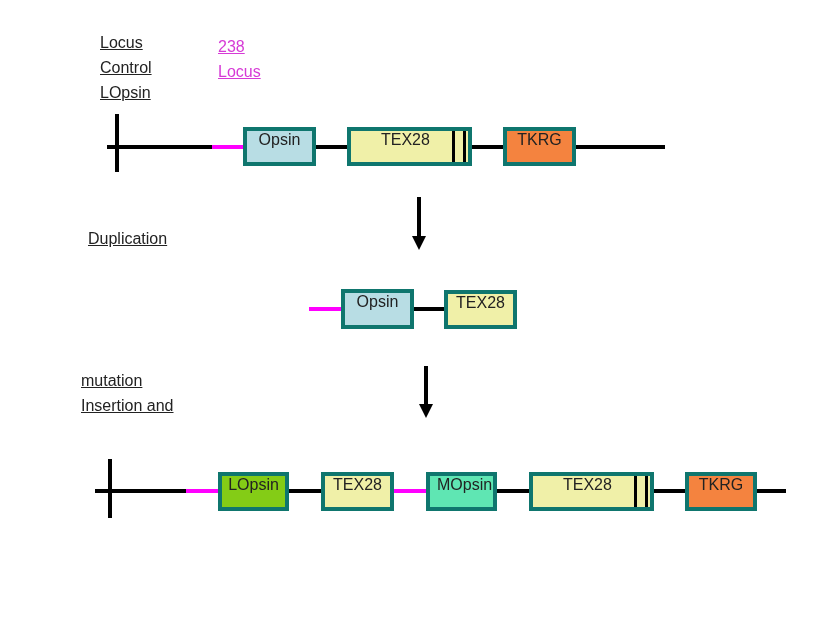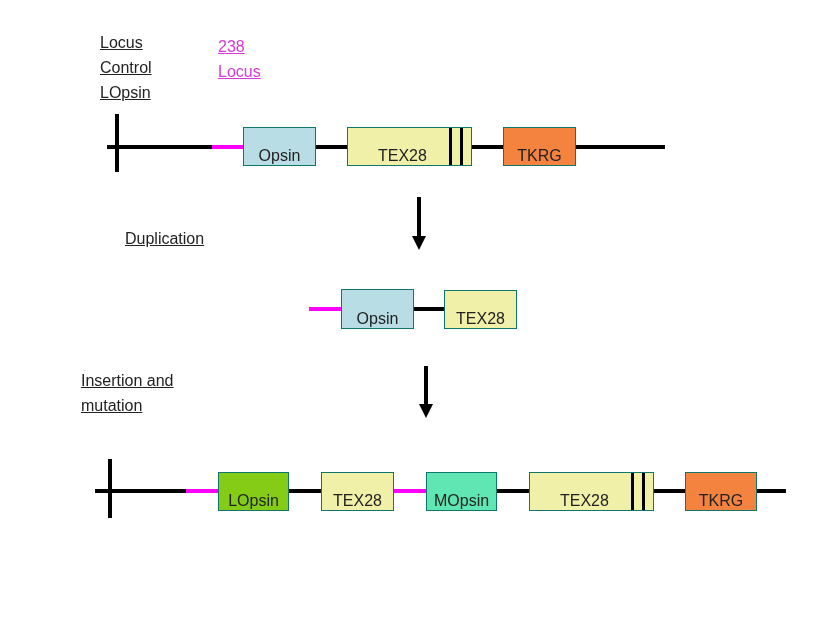--- a/index.html
+++ b/index.html
@@ -4,22 +4,22 @@
 <style>
   html, body { margin: 0; padding: 0; background: #ffffff; }
   body { width: 825px; height: 619px; position: relative; overflow: hidden;
          font-family: "Liberation Sans", sans-serif; }
   .abs { position: absolute; text-decoration: underline; }
   .label { color: #222; font-size: 16px; line-height: 25px; }
   .note { color: #d63ad6; font-size: 16px; line-height: 25px; }
   .line { position: absolute; background: #000; height: 4px; }
   .mag { position: absolute; background: #ff00ff; height: 4px; }
   .tick { position: absolute; background: #000; width: 4px; }
-  .gene { position: absolute; box-sizing: border-box; border: 1px solid #0f766e;
-          font-size: 16px; color: #222; display: flex; align-items: flex-end;
+  .gene { position: absolute; box-sizing: border-box; border: 4px solid #0f766e;
+          font-size: 16px; color: #222; display: flex; align-items: flex-start;
           justify-content: center; }
   .gene.long { justify-content: flex-start; padding-left: 30px; }
   .bars { position: absolute; top: 0; bottom: 0; width: 8px;
           border-left: 3px solid #000; border-right: 3px solid #000; }
   .arrow { position: absolute; width: 14px; }
   .arrow .shaft { position: absolute; left: 5px; top: 0; width: 4px; background: #000; }
   .arrow .head { position: absolute; left: 0; bottom: 0; width: 0; height: 0;
                  border-left: 7px solid transparent; border-right: 7px solid transparent;
                  border-top: 14px solid #000; }
 </style>
@@ -52,40 +52,40 @@
   <div class="gene" style="left:503px; top:127px; width:73px; height:39px; background:#f4833f;">
     <span>TKRG</span>
   </div>
   <div class="line" style="left:576px; top:145px; width:89px;"></div>
 </div>
 
 <div class="arrow" style="left:412px; top:197px; height:53px;">
   <div class="shaft" style="height:42px;"></div>
   <div class="head"></div>
 </div>
-<div class="abs label" style="left:88px; top:226px;margin-left:37px;">Duplication</div>
+<div class="abs label" style="left:88px; top:226px;">Duplication</div>
 
 <div>
   <div class="mag" style="left:309px; top:307px; width:32px;"></div>
   <div class="gene" style="left:341px; top:289px; width:73px; height:40px; background:#b8dde4;">
     <span>Opsin</span>
   </div>
   <div class="line" style="left:414px; top:307px; width:30px;"></div>
   <div class="gene" style="left:444px; top:290px; width:73px; height:39px; background:#f0f0a8;">
     <span>TEX28</span>
   </div>
 </div>
 
 <div class="arrow" style="left:419px; top:366px; height:52px;">
   <div class="shaft" style="height:41px;"></div>
   <div class="head"></div>
 </div>
 <div class="abs label" style="left:81px; top:368px;">
+  <div>mutation</div>
   <div>Insertion and</div>
-  <div>mutation</div>
 </div>
 
 <div>
   <div class="tick" style="left:108px; top:459px; height:59px;"></div>
   <div class="line" style="left:95px; top:489px; width:91px;"></div>
   <div class="mag" style="left:186px; top:489px; width:32px;"></div>
   <div class="gene" style="left:218px; top:472px; width:71px; height:39px; background:#84cc16;">
     <span>LOpsin</span>
   </div>
   <div class="line" style="left:289px; top:489px; width:32px;"></div>

